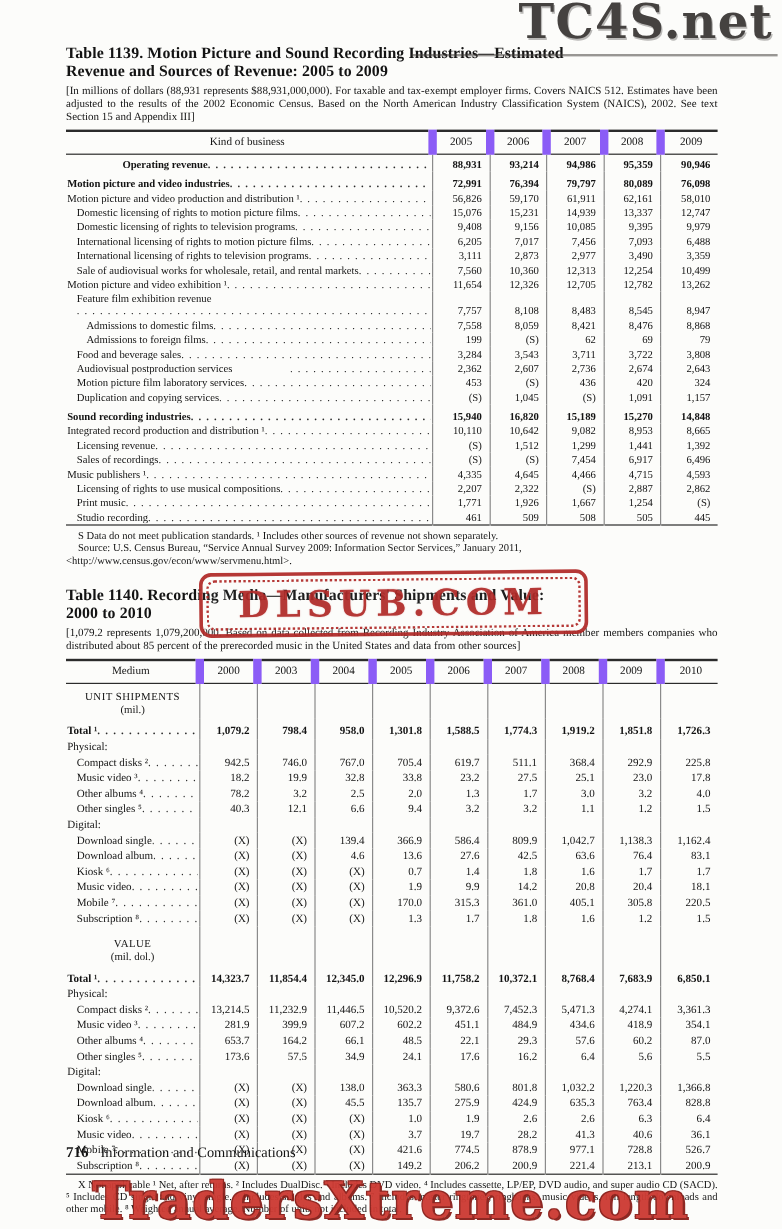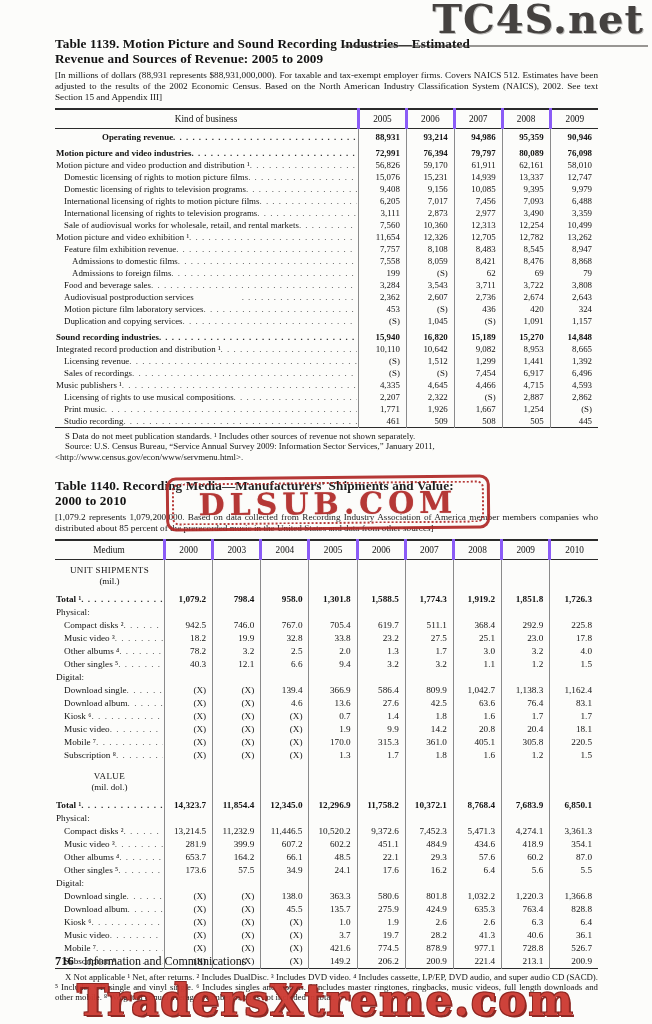--- a/index.html
+++ b/index.html
@@ -12,21 +12,21 @@
   .tbl-title{font-weight:bold;font-size:13.2px;line-height:15px;letter-spacing:.1px;}
   .headnote{font-size:9.2px;line-height:11px;margin-top:4px;text-align:justify;}
   .sect2{margin-top:16px;}
 
   table.datatable{width:100%;border-collapse:collapse;table-layout:fixed;margin-top:5px;
     border-top:2px solid #2b2b2b;border-bottom:1.5px solid #2b2b2b;}
   table.datatable thead th{
     font-weight:normal;font-size:9.3px;text-align:center;vertical-align:middle;
     border-bottom:1px solid #2b2b2b;padding:4px 1px;
   }
-  table.datatable thead th.yr-h{border-left:3px solid #8b5cf6;}
+  table.datatable thead th.yr-h{border-left:7px solid #8b5cf6;}
   #t1139 th:first-child{width:300px;}
   #t1140 th:first-child{width:106px;font-family:Liberation Serif, serif;}
 
   #t1139 tbody td{font-size:8.9px;line-height:10px;}
   #t1140 tbody td{font-size:9.2px;line-height:11px;}
   td.num{border-left:1px solid #8a8a8a;text-align:right;padding-right:6px;vertical-align:bottom;}
   td.stub{overflow:hidden;vertical-align:bottom;}
   tr.gap td{padding-top:5px;}
   tr.b{font-weight:bold;}
   #t1139 tbody tr:first-child td{padding-top:3px;}
@@ -215,21 +215,21 @@
                 </div>
               </td>
               <td class="num">11,654</td>
               <td class="num">12,326</td>
               <td class="num">12,705</td>
               <td class="num">12,782</td>
               <td class="num">13,262</td>
             </tr>
             <tr>
               <td class="stub">
-                <div class="lblwrap" style="padding-left: 8px;">
+                <div class="lblwrap" style="padding-left: 8px; flex-direction: column;">
                   <span class="lbl">Feature film exhibition revenue</span>
                   <span class="leader"></span>
                 </div>
               </td>
               <td class="num">7,757</td>
               <td class="num">8,108</td>
               <td class="num">8,483</td>
               <td class="num">8,545</td>
               <td class="num">8,947</td>
             </tr>

